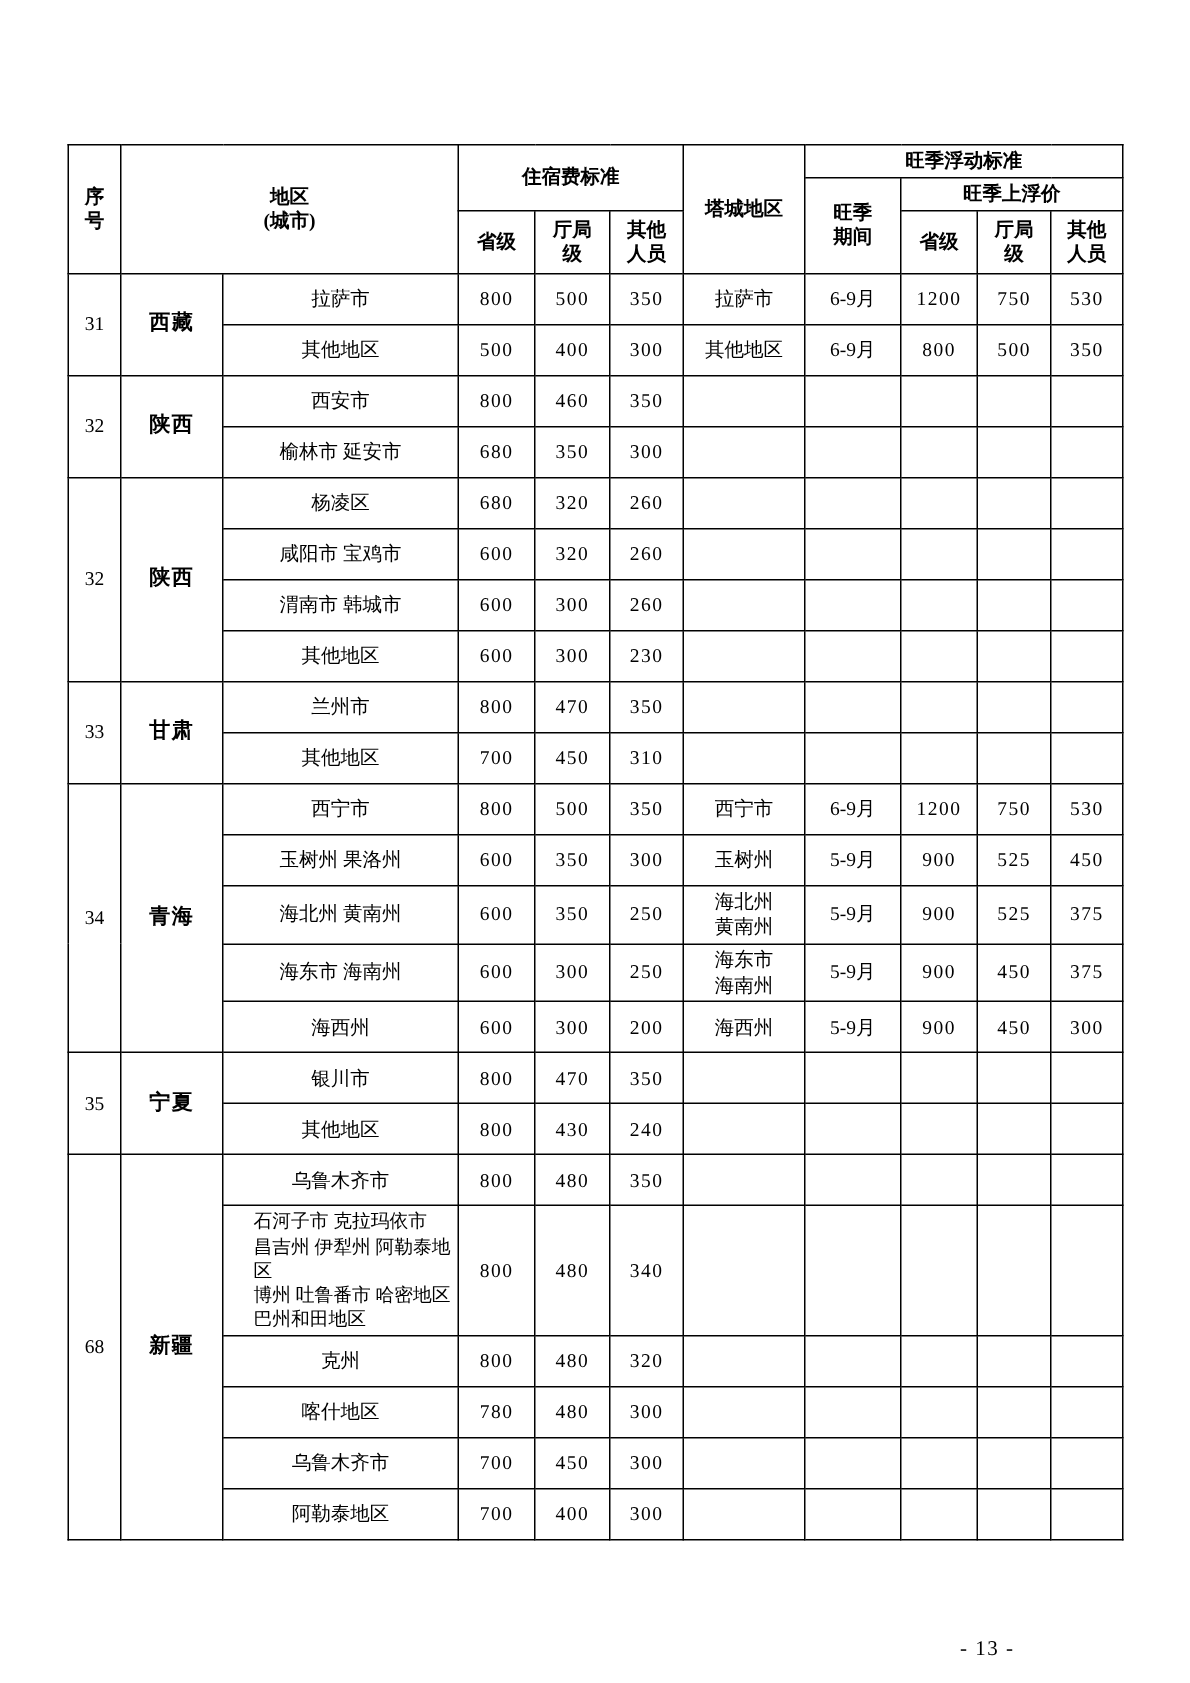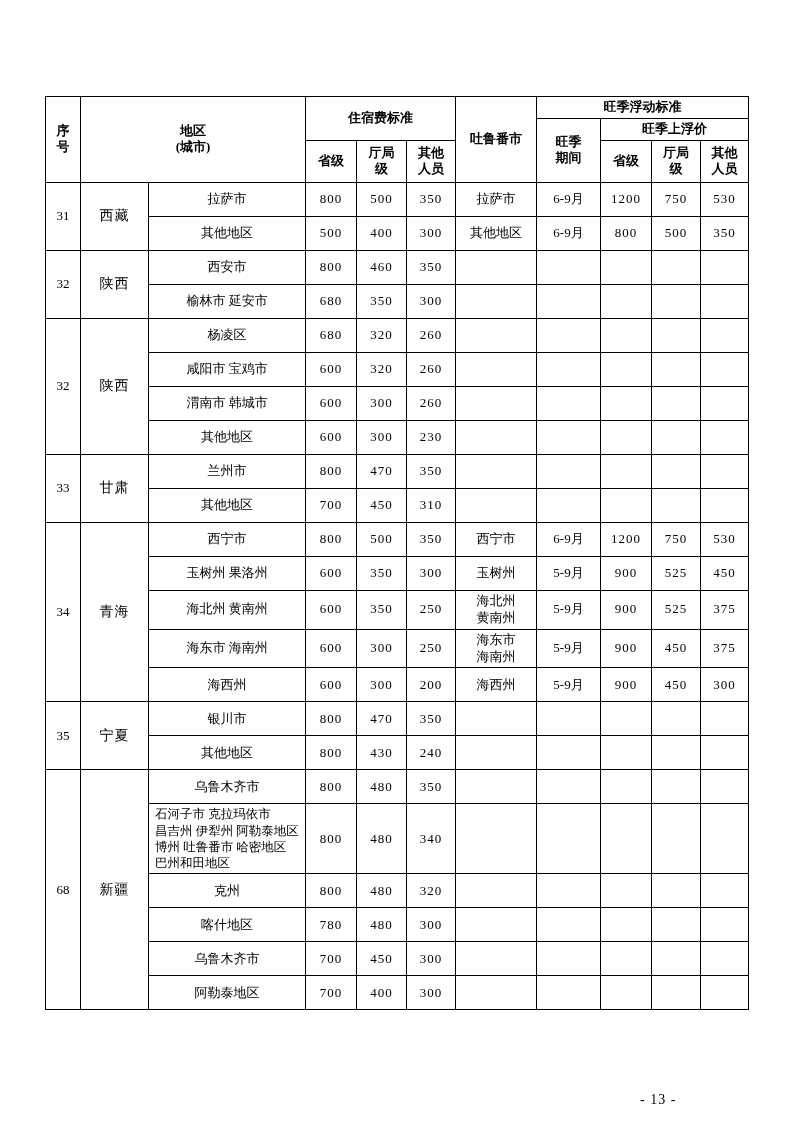--- a/index.html
+++ b/index.html
@@ -42,28 +42,28 @@
     font-size: 13px;
   }
   thead tr.h1 { height: 20px; }
   thead tr.h2 { height: 22px; }
   thead tr.h3 { height: 42px; margin-top: 48px; }
   tbody tr { height: 34px; }
   td.serial {
     font-size: 13px;
   }
   td.province {
-    font-weight: normal;
+    font-weight: bold;
     font-size: 14px;
     letter-spacing: 1px;
   }
   td.city.multiline {
     text-align: left;
     font-size: 12.5px;
-    padding-left: 6px;
+    padding-left: 20px;
   }
   td.num {
     font-family: "Liberation Serif", "DejaVu Serif", serif;
     letter-spacing: 1px;
   }
   .pagenum {
     position: absolute;
     top: 1092px;
     left: 640px;
     font-size: 14px;
@@ -89,21 +89,21 @@
       <col style="width:49px">
       <col style="width:48px">
     </colgroup>
     <thead>
       <tr class="h1">
         <th rowspan="3">序
 号</th>
         <th rowspan="3" colspan="2">地区
 (城市)</th>
         <th rowspan="2" colspan="3">住宿费标准</th>
-        <th rowspan="3">吐鲁番市</th>
+        <th rowspan="3">塔城地区</th>
         <th colspan="4">旺季浮动标准</th>
       </tr>
       <tr class="h2">
         <th rowspan="2">旺季
 期间</th>
         <th colspan="3">旺季上浮价</th>
       </tr>
       <tr class="h3">
         <th>省级</th>
         <th>厅局

